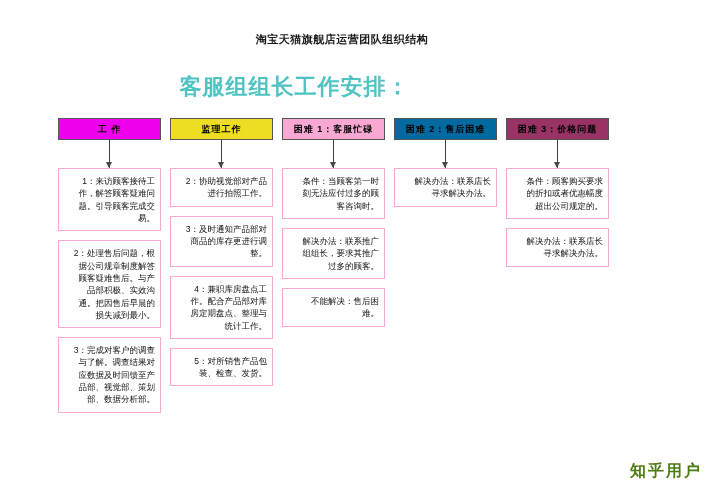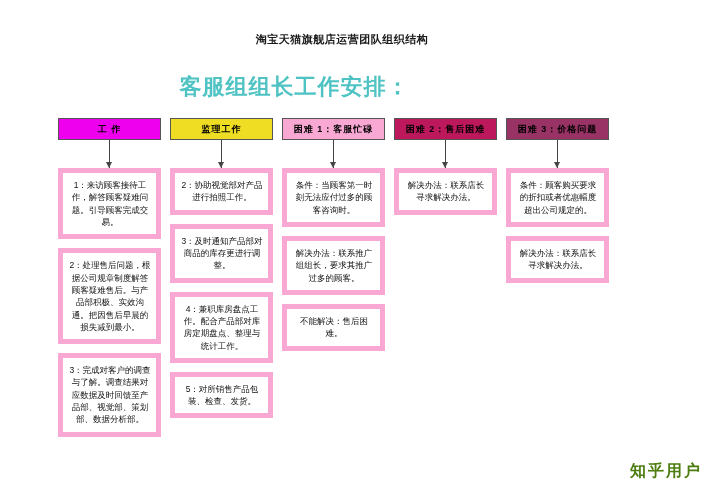--- a/index.html
+++ b/index.html
@@ -76,28 +76,28 @@
     left: -3px;
     width: 0;
     height: 0;
     border-left: 3.5px solid transparent;
     border-right: 3.5px solid transparent;
     border-top: 6px solid #444;
   }
   .card {
     width: 100%;
     box-sizing: border-box;
-    border: 5px solid #f9a8d4;
+    border: 1px solid #f9a8d4;
     background: #ffffff;
     font-size: 8.5px;
     line-height: 1.45;
     color: #111;
-    padding: 6px 5px 6px 6px;
+    padding: 6px 5px 6px 14px;
     margin-bottom: 9px;
-    text-align: center;
+    text-align: right;
     word-break: break-all;
   }
   .card.last { margin-bottom: 0; }
   .watermark {
     position: absolute;
     right: 18px;
     bottom: 12px;
     font-size: 16px;
     color: #4d7c0f;
     font-weight: bold;
@@ -131,21 +131,21 @@
 
   <div class="col">
     <div class="col-header" style="background:#f9a8d4">困难 1：客服忙碌</div>
     <div class="connector"></div>
     <div class="card">条件：当顾客第一时刻无法应付过多的顾客咨询时。</div>
     <div class="card">解决办法：联系推广组组长，要求其推广过多的顾客。</div>
     <div class="card last">不能解决：售后困难。</div>
   </div>
 
   <div class="col">
-    <div class="col-header" style="background:#be185d">困难 2：售后困难</div>
+    <div class="col-header" style="background:#0369a1">困难 2：售后困难</div>
     <div class="connector"></div>
     <div class="card last">解决办法：联系店长寻求解决办法。</div>
   </div>
 
   <div class="col">
     <div class="col-header" style="background:#993366">困难 3：价格问题</div>
     <div class="connector"></div>
     <div class="card">条件：顾客购买要求的折扣或者优惠幅度超出公司规定的。</div>
     <div class="card last">解决办法：联系店长寻求解决办法。</div>
   </div>

